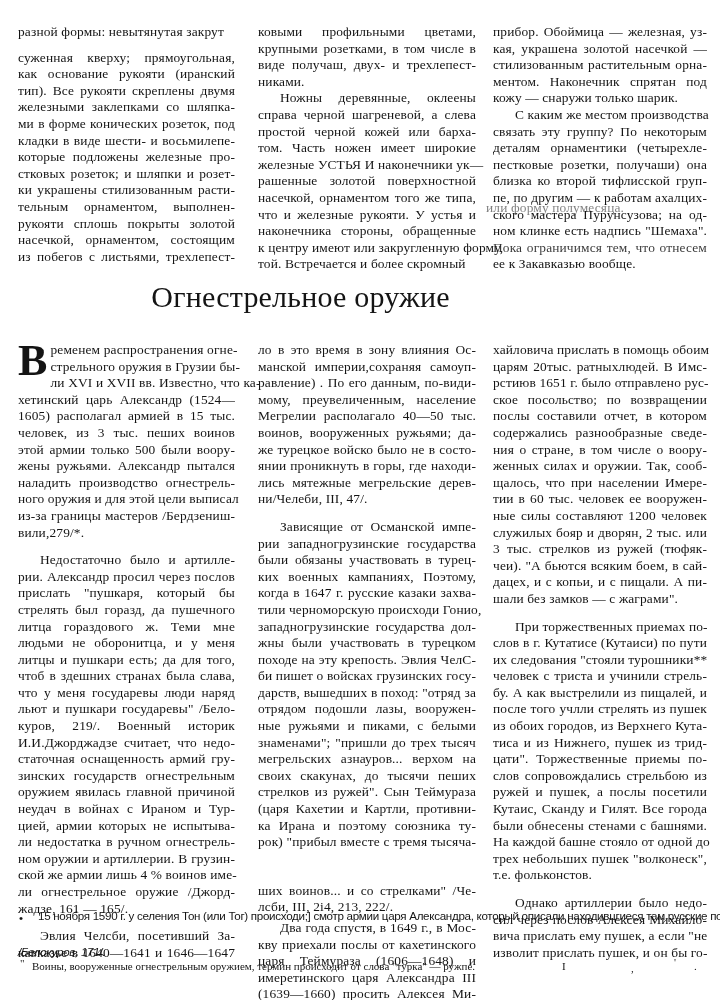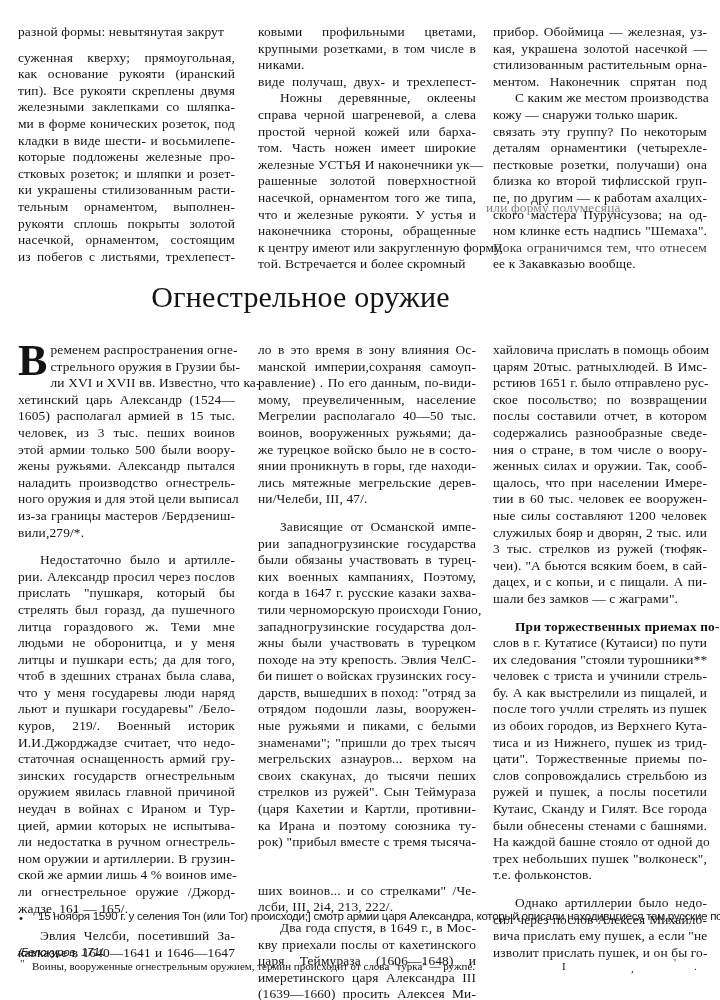--- a/index.html
+++ b/index.html
@@ -35,44 +35,44 @@
       <span class="line">рукояти сплошь покрыты золотой</span>
       <span class="line">насечкой, орнаментом, состоящим</span>
       <span class="line">из побегов с листьями, трехлепест-</span>
     </div>
 </div>
 
 <div class="col" style="left:258px; top:24px; width:218px;">
   <div id="t-col2">
       <span class="line">ковыми профильными цветами,</span>
       <span class="line">крупными розетками, в том числе в</span>
+      <span class="line">виде получаш, двух- и трехлепест-</span>
       <span class="line last">никами.</span>
-      <span class="line">виде получаш, двух- и трехлепест-</span>
       <span class="line" style="text-indent: 22px;">Ножны деревянные, оклеены</span>
       <span class="line">справа черной шагреневой, а слева</span>
       <span class="line">простой черной кожей или барха-</span>
       <span class="line">том. Часть ножен имеет широкие</span>
       <span class="line">железные УСТЬЯ И наконечники ук—</span>
       <span class="line">рашенные золотой поверхностной</span>
       <span class="line">насечкой, орнаментом того же типа,</span>
       <span class="line">что и железные рукояти. У устья и</span>
       <span class="line">наконечника стороны, обращенные</span>
       <span class="line">к центру имеют или закругленную форму,</span>
       <span class="line last">той. Встречается и более скромный</span>
     </div>
 </div>
 
 <div class="col" style="left:493px; top:24px; width:214px;">
   <div id="t-col3">
       <span class="line">прибор. Обоймица — железная, уз-</span>
       <span class="line">кая, украшена золотой насечкой —</span>
       <span class="line">стилизованным растительным орна-</span>
       <span class="line">ментом. Наконечник спрятан под</span>
+      <span class="line last">кожу — снаружи только шарик.</span>
       <span class="line" style="text-indent: 22px;">С каким же местом производства</span>
-      <span class="line last">кожу — снаружи только шарик.</span>
       <span class="line">связать эту группу? По некоторым</span>
       <span class="line">деталям орнаментики (четырехле-</span>
       <span class="line">пестковые розетки, получаши) она</span>
       <span class="line">близка ко второй тифлисской груп-</span>
       <span class="line">пе, по другим — к работам ахалцих-</span>
       <span class="line">ского мастера Пурунсузова; на од-</span>
       <span class="line">ном клинке есть надпись "Шемаха".</span>
       <span class="line" style="opacity: 0.85;">Пока ограничимся тем, что отнесем</span>
       <span class="line last">ее к Закавказью вообще.</span>
     </div>
@@ -196,21 +196,21 @@
       <span class="line">тии в 60 тыс. человек ее вооружен-</span>
       <span class="line">ные силы составляют 1200 человек</span>
       <span class="line">служилых бояр и дворян, 2 тыс. или</span>
       <span class="line">3 тыс. стрелков из ружей (тюфяк-</span>
       <span class="line">чеи). "А бьются всяким боем, в сай-</span>
       <span class="line">дацех, и с копьи, и с пищали. А пи-</span>
       <span class="line last">шали без замков — с жаграми".</span>
     </div>
   <div class="gap"></div>
   <div id="b-c3p2">
-      <span class="line" style="text-indent: 22px; font-weight: bold;">При торжественных приемах по-</span>
+      <span class="line" style="text-indent: 22px;">При торжественных приемах по-</span>
       <span class="line">слов в г. Кутатисе (Кутаиси) по пути</span>
       <span class="line">их следования "стояли турошники**</span>
       <span class="line">человек с триста и учинили стрель-</span>
       <span class="line">бу. А как выстрелили из пищалей, и</span>
       <span class="line">после того учлли стрелять из пушек</span>
       <span class="line">из обоих городов, из Верхнего Кута-</span>
       <span class="line">тиса и из Нижнего, пушек из трид-</span>
       <span class="line">цати". Торжественные приемы по-</span>
       <span class="line">слов сопровождались стрельбою из</span>
       <span class="line">ружей и пушек, а послы посетили</span>

